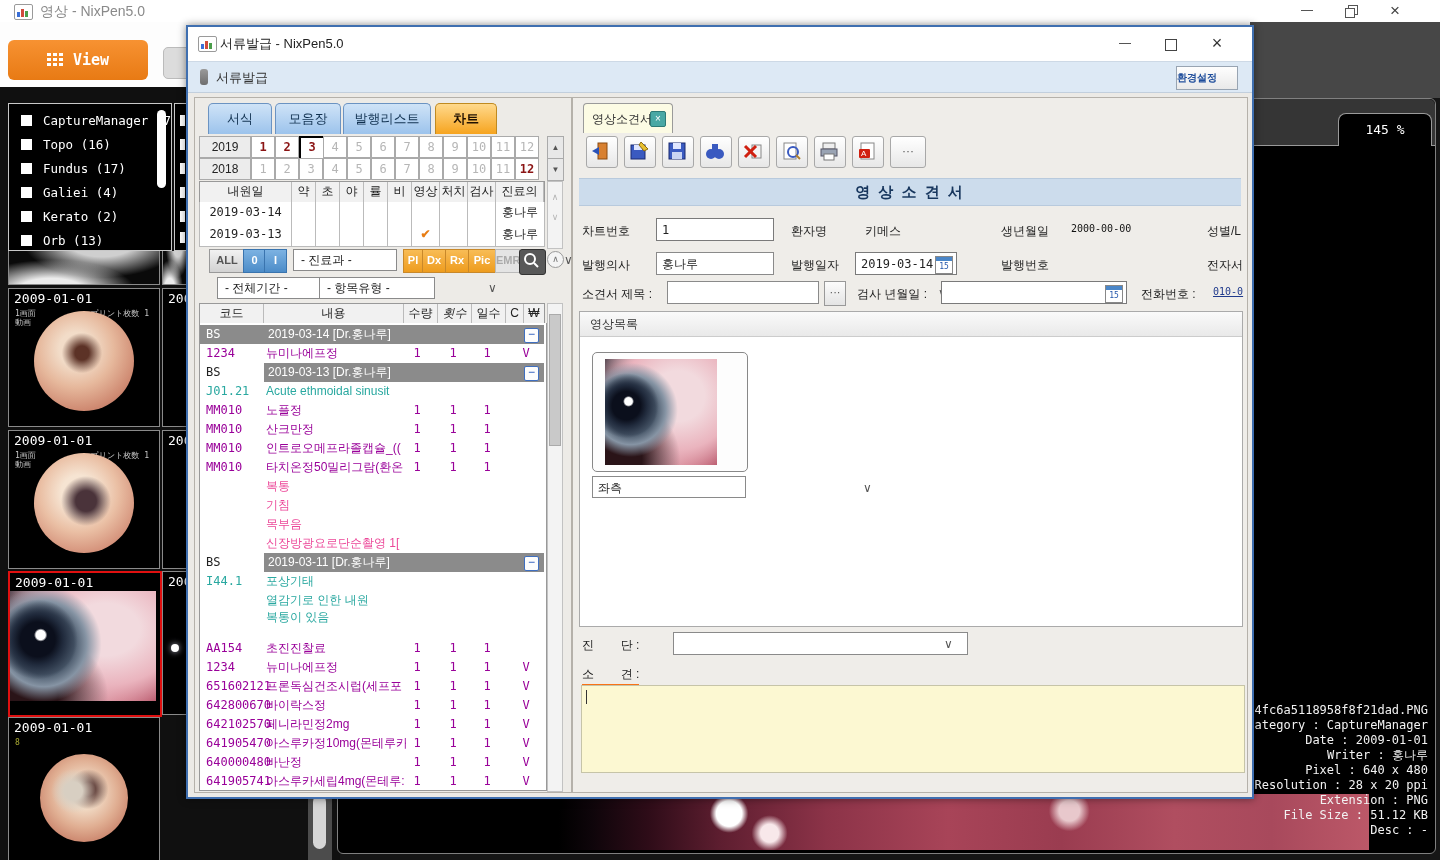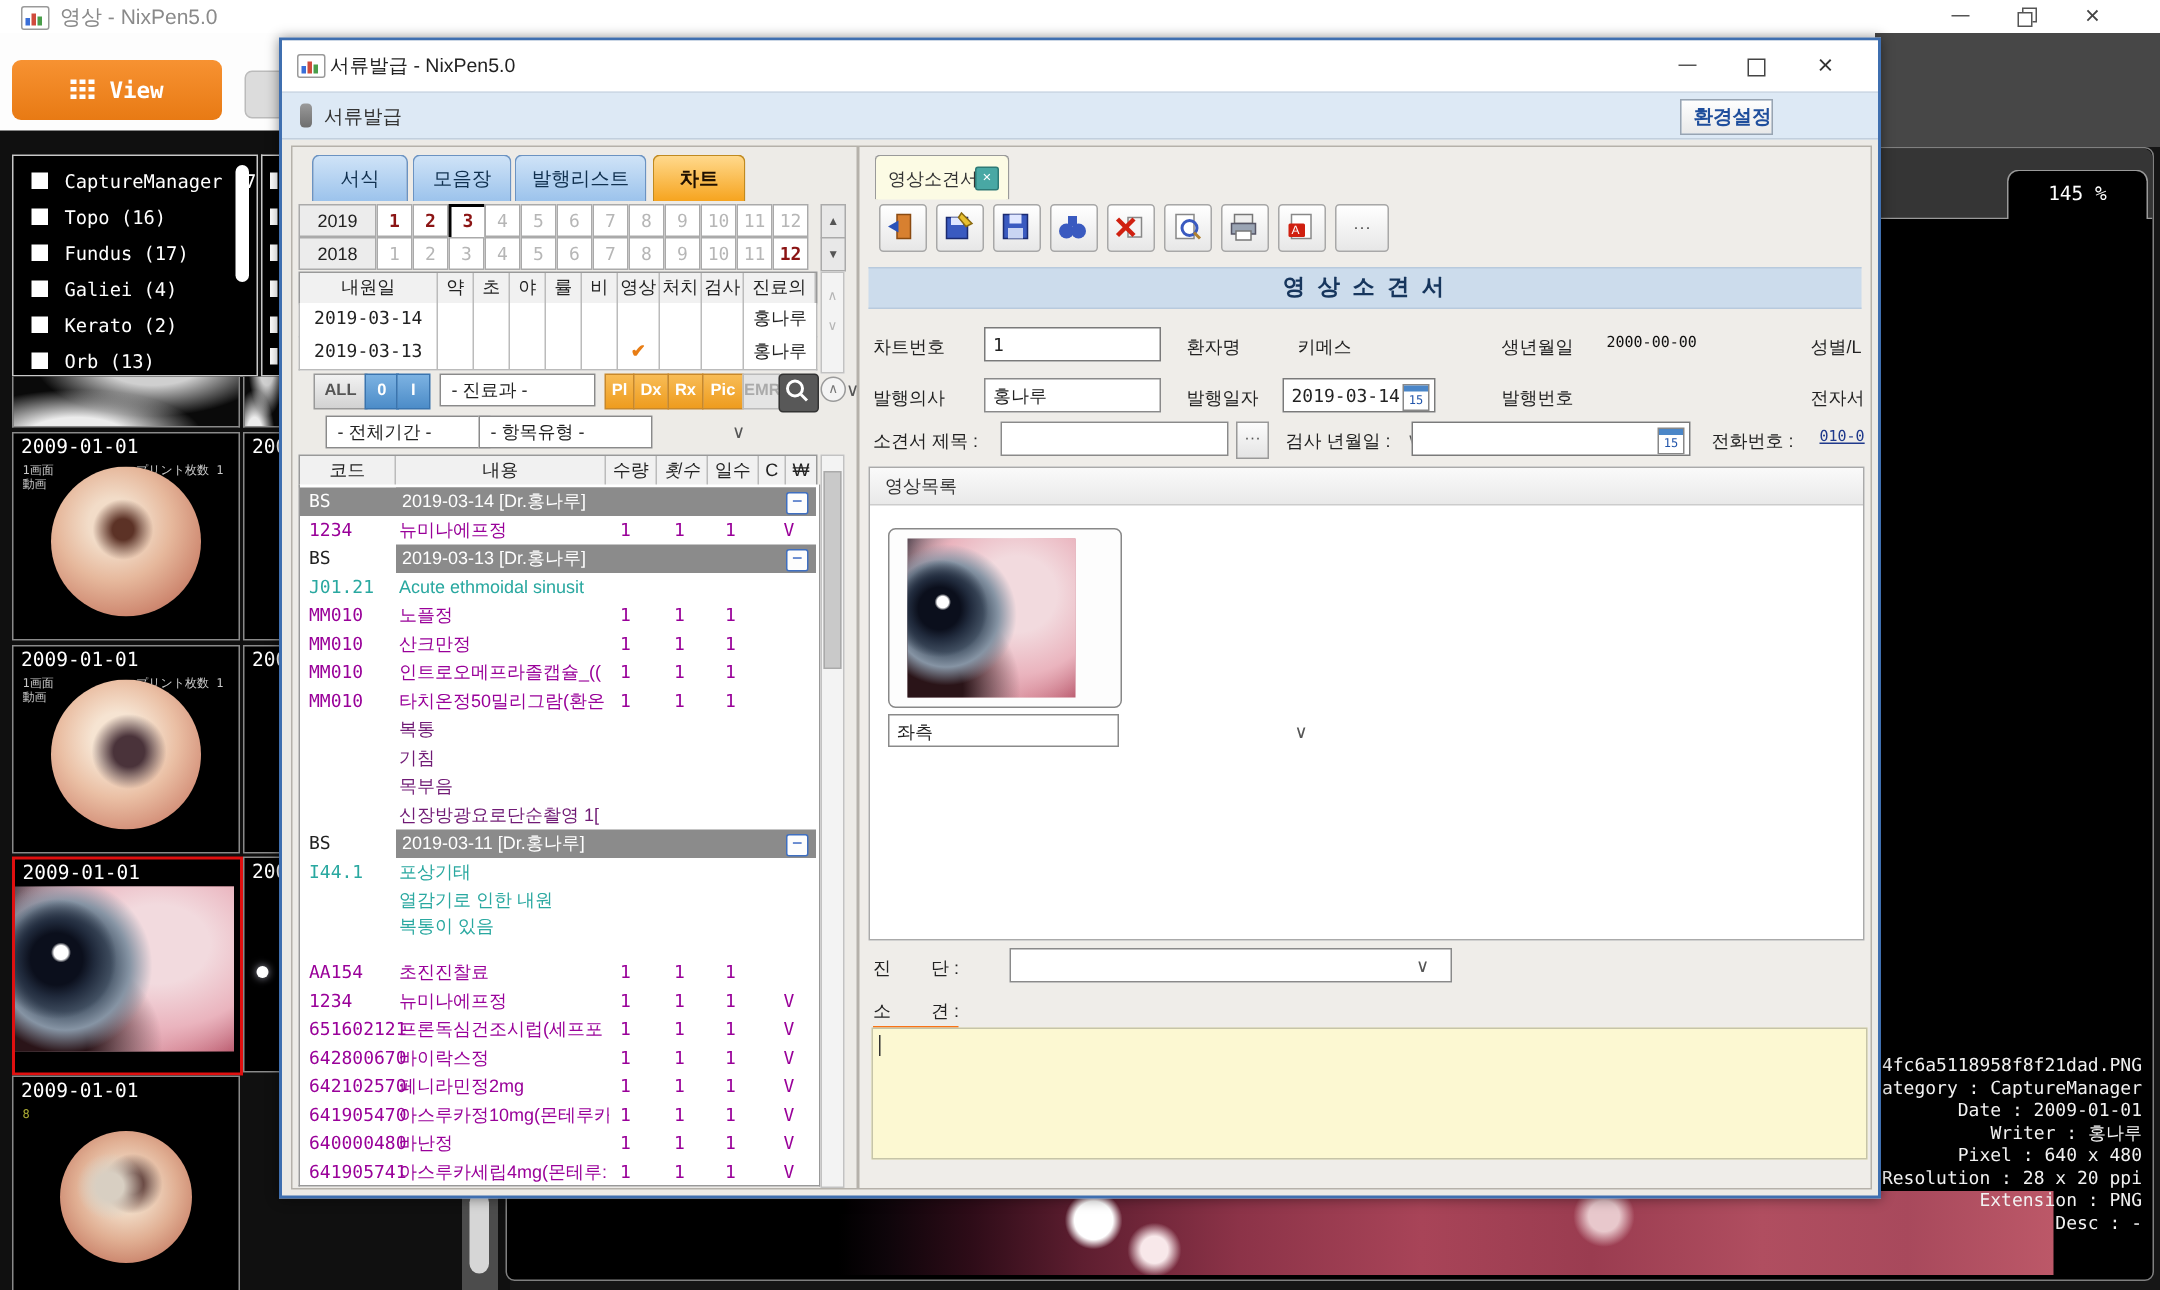--- a/index.html
+++ b/index.html
@@ -89,22 +89,22 @@
 
   
   #dialog{left:186px;top:25px;width:1064px;height:770px;background:#eceae6;border:2px solid #3f6fb0;
           box-shadow:0 0 8px rgba(0,0,0,.45);}
   #dlg-titlebar{left:0;top:0;width:100%;height:34px;background:#fff;}
   #dlg-title{left:32px;top:8px;font-size:13px;color:#222;}
   #dlg-winbtns{left:930px;top:0;height:34px;display:flex;align-items:center;gap:32px;}
   #dlg-menubar{left:0;top:34px;width:100%;height:30px;background:#dde9f5;border-top:1px solid #cdd9e6;border-bottom:1px solid #c2cfdd;}
   .pen-ico{position:absolute;left:12px;top:7px;width:8px;height:16px;background:linear-gradient(#9a9a9a,#6e6e6e);border-radius:3px;}
   #dlg-menulabel{left:28px;top:7px;font-size:13px;color:#333;}
-  #settings-btn{left:932px;top:4px;width:60px;height:22px;background:linear-gradient(#fefefe,#e9e9e9);
-                border:1px solid #98a4b2;font-size:13px;font-weight:bold;color:#1f4e9c;text-align:right;line-height:21px;}
+  #settings-btn{left:988px;top:4px;width:60px;height:22px;background:linear-gradient(#fefefe,#e9e9e9);
+                border:1px solid #98a4b2;font-size:10px;font-weight:bold;color:#1f4e9c;text-align:left;line-height:21px;}
 
   .pane{background:#edebe7;border:1px solid #b5b1aa;}
   #left-pane{left:6px;top:70px;width:376px;height:694px;}
   #right-pane{left:384px;top:70px;width:674px;height:694px;overflow:hidden;background:#efEDe9;}
 
   
   .dtab{position:absolute;top:5px;height:30px;border:1px solid #6b93c2;border-bottom:none;border-radius:5px 5px 0 0;
         text-align:center;line-height:29px;font-size:13px;color:#10304f;
         background:linear-gradient(#cfe3f7,#9cc3ec);}
   .dtab.active{background:linear-gradient(#ffd98c,#f6a41f);border-color:#c08a20;color:#201000;font-weight:bold;}
@@ -147,21 +147,21 @@
   #item-head{left:4px;top:205px;width:344px;height:20px;background:#f1f1f1;border:1px solid #999;font-size:12px;}
   #item-body{left:4px;top:225px;width:346px;height:467px;background:#fff;border:1px solid #999;border-top:none;overflow:hidden;}
   #item-scroll{left:352px;top:205px;width:14px;height:487px;background:#f3f3f3;border:1px solid #c2c2c2;}
   #item-scroll .thumbbar{position:absolute;left:1px;top:10px;width:10px;height:130px;background:#c9c9c9;border:1px solid #aaa;}
   .irow{position:absolute;left:0;width:344px;font-size:12px;}
   .c-code{position:absolute;left:6px;top:0;width:58px;font-family:"DejaVu Sans Mono",monospace;line-height:19px;}
   .c-text{position:absolute;left:66px;top:0;width:140px;white-space:nowrap;overflow:hidden;line-height:19px;}
   .c-num{position:absolute;top:0;width:34px;text-align:center;font-family:"DejaVu Sans Mono",monospace;line-height:19px;}
   .q{left:200px}.cc{left:236px}.dd{left:270px}
   .ww{left:316px;width:20px;}
-  .magenta{color:#990099}.teal{color:#29a8a0}.blackc{color:#701a75}
+  .magenta{color:#990099}.teal{color:#29a8a0}.blackc{color:#ec4899}
   .gbar{position:absolute;left:64px;right:0;top:0;bottom:0;background:#8b8b8b;color:#fff;}
   .gtxt{position:absolute;left:4px;line-height:19px;font-size:12px;white-space:nowrap;}
   .grp.full{background:#8b8b8b;}
   .grp.full .c-code{color:#fff;}
   .minus-btn{position:absolute;right:5px;top:3px;width:13px;height:13px;background:#fdfdfd;border:1px solid #3f6fc0;
              color:#2255bb;line-height:11px;text-align:center;font-size:12px;border-radius:2px;}
 
   
   #doc-tab{left:10px;top:5px;width:88px;height:29px;background:#fcfbe4;border:1px solid #9a9a9a;border-bottom:none;
            border-radius:4px 4px 0 0;font-size:12px;color:#333;}
@@ -324,20 +324,21 @@
     <div id="zoom-tab" class="abs mono">145 %</div>
     <div id="pink-strip" class="abs"></div>
     <div id="metadata" class="abs">
         <div>f274fc6a5118958f8f21dad.PNG</div>
         <div>Category : CaptureManager</div>
         <div>Date : 2009-01-01</div>
         <div>Writer : 홍나루</div>
         <div>Pixel : 640 x 480</div>
         <div>Resolution : 28 x 20 ppi</div>
         <div>Extension : PNG</div>
+        <div>File Size : 51.12 KB</div>
         <div>Desc : -</div>
       </div>
   </div>
 
   <div id="dialog" class="abs">
     <div id="dlg-titlebar" class="abs">
       <span class="app-ico abs" style="left:10px;top:9px;">
           <i class="b1"></i>
           <i class="b2"></i>
           <i class="b3"></i>

